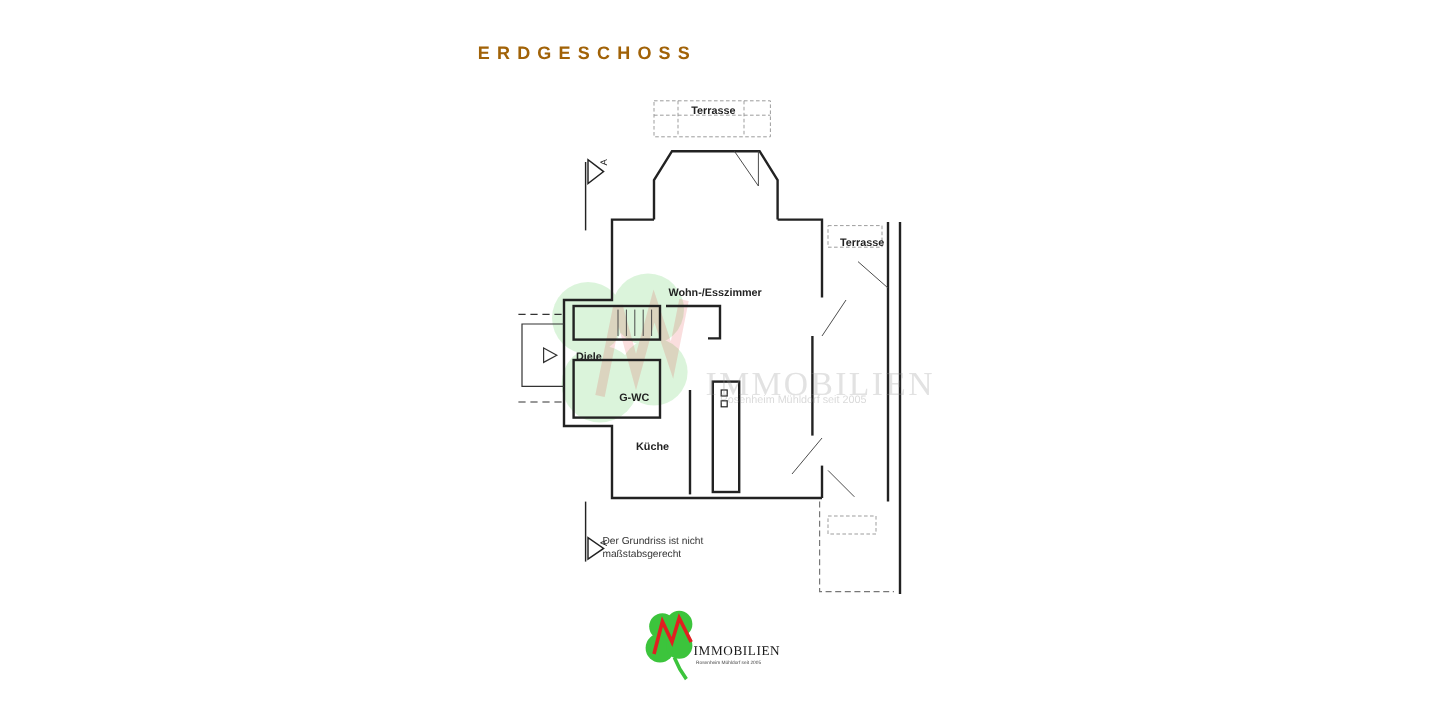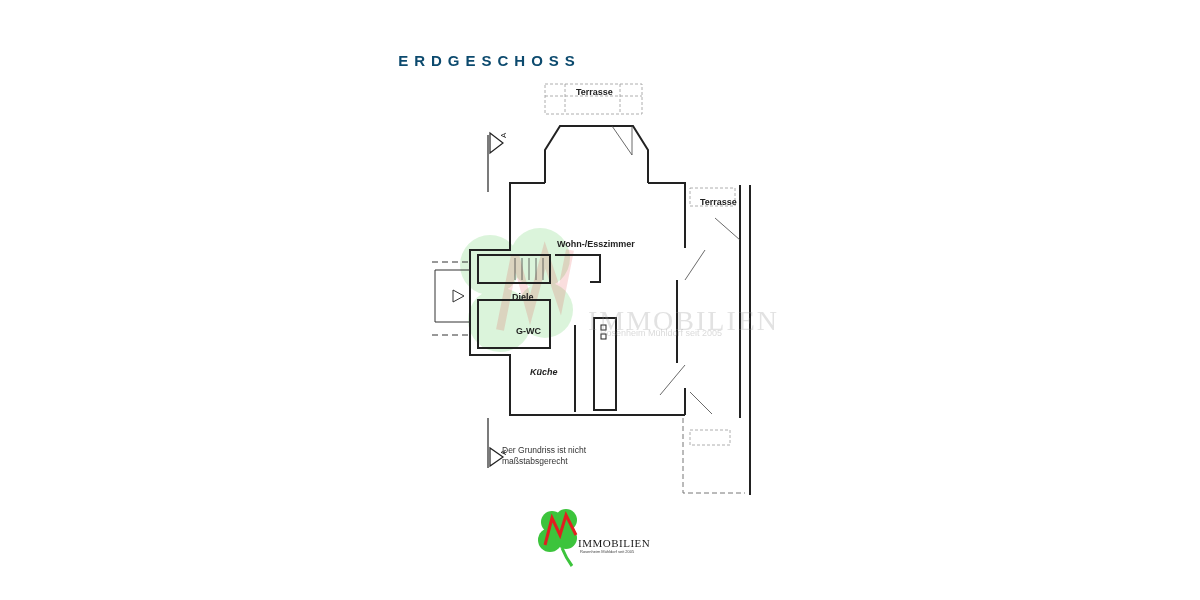--- a/index.html
+++ b/index.html
@@ -1,17 +1,17 @@
 <!DOCTYPE html>
 <html><head>
 <meta charset="utf-8">
 <style>
   html, body { margin: 0; padding: 0; background: #ffffff; }
   body { width: 1200px; height: 600px; position: relative; overflow: hidden; font-family: "Liberation Sans", sans-serif; }
-  .title { position: absolute; left: 0; width: 979px; top: 36px; text-align: center; font-size: 15px; font-weight: bold; letter-spacing: 6px; color: #0c4a6e; margin-top: 16px; }
+  .title { position: absolute; left: 0; width: 979px; top: 36px; text-align: center; font-size: 15px; font-weight: bold; letter-spacing: 6px; color: #a16207; }
   svg.plan { position: absolute; left: 0; top: 0; }
   .lbl { position: absolute; font-size: 9px; font-weight: bold; color: #222; white-space: nowrap; }
   .note { position: absolute; font-size: 8.5px; color: #333; line-height: 11px; left: 502px; top: 445px; }
   .wm { position: absolute; left: 588px; top: 305px; font-family: "Liberation Serif", serif; font-size: 28px; letter-spacing: 2px; color: rgba(150,150,150,0.28); }
   .wm-sub { position: absolute; left: 600px; top: 328px; font-size: 9px; color: rgba(150,150,150,0.35); }
   .logo-text { position: absolute; left: 578px; top: 537px; font-family: "Liberation Serif", serif; font-size: 11px; letter-spacing: 0.5px; color: #1a1a1a; }
   .logo-sub { position: absolute; left: 580px; top: 549px; font-size: 4px; color: #444; }
 </style>
 </head>
 <body>
@@ -110,23 +110,23 @@
     <path d="M545 545 L552 518 L560 535 L566 515 L576 535" stroke="#e02020" stroke-width="3" fill="none"></path>
   </g>
 </svg>
 
 <div class="wm">IMMOBILIEN</div>
 <div class="wm-sub">Rosenheim Mühldorf seit 2005</div>
 
 <div class="lbl" style="left:576px;top:87px;">Terrasse</div>
 <div class="lbl" style="left:557px;top:209px;margin-top:30px;">Wohn-/Esszimmer</div>
 <div class="lbl" style="left:700px;top:197px;">Terrasse</div>
-<div class="lbl" style="left:480px;top:292px;margin-left:32px;">Diele</div>
+<div class="lbl" style="left:480px;top:292px;">Diele</div>
 <div class="lbl" style="left:516px;top:326px;">G-WC</div>
-<div class="lbl" style="left:530px;top:367px;font-style:italic;">Küche</div>
+<div class="lbl" style="left:530px;top:367px;">Küche</div>
 
 <div class="note">
   <div>Der Grundriss ist nicht</div>
   <div>maßstabsgerecht</div>
 </div>
 
 <div class="logo-text">IMMOBILIEN</div>
 <div class="logo-sub">Rosenheim Mühldorf seit 2005</div>
 
 </body></html>

